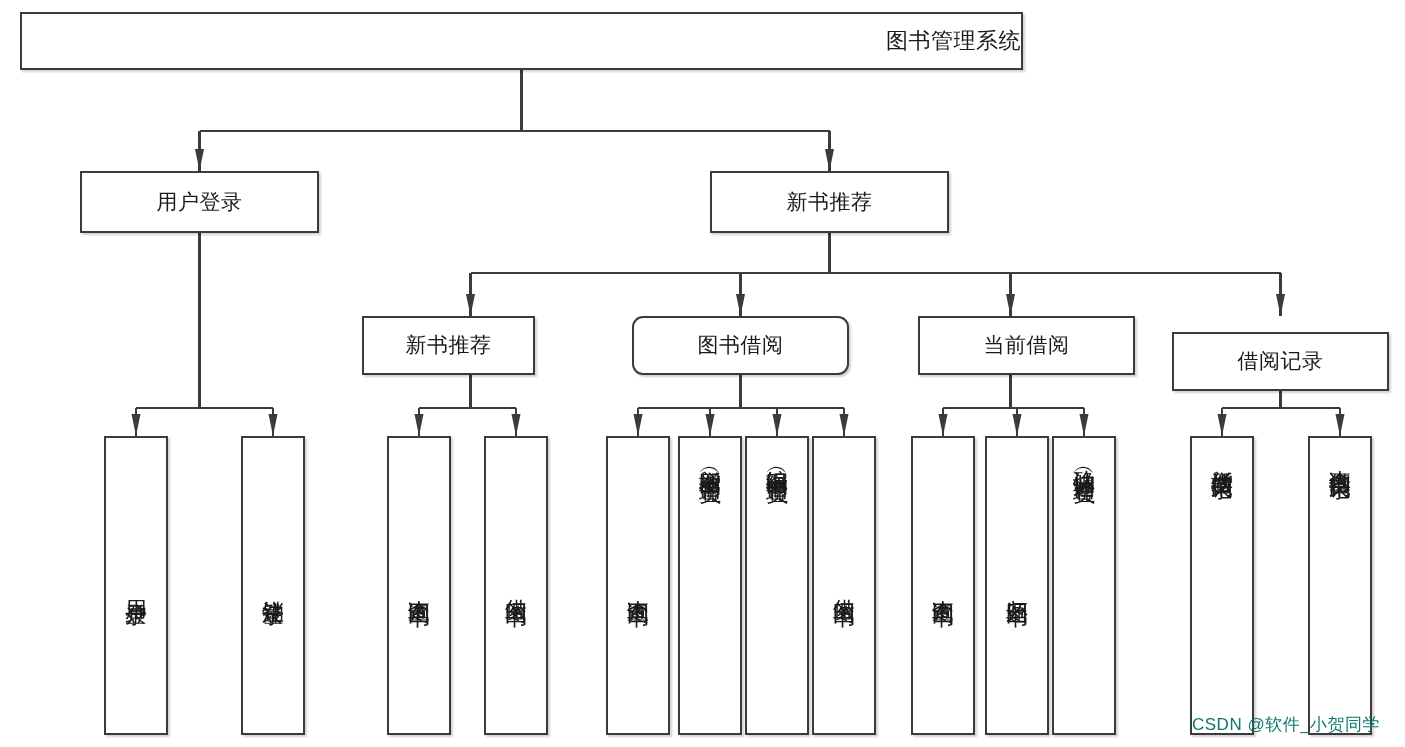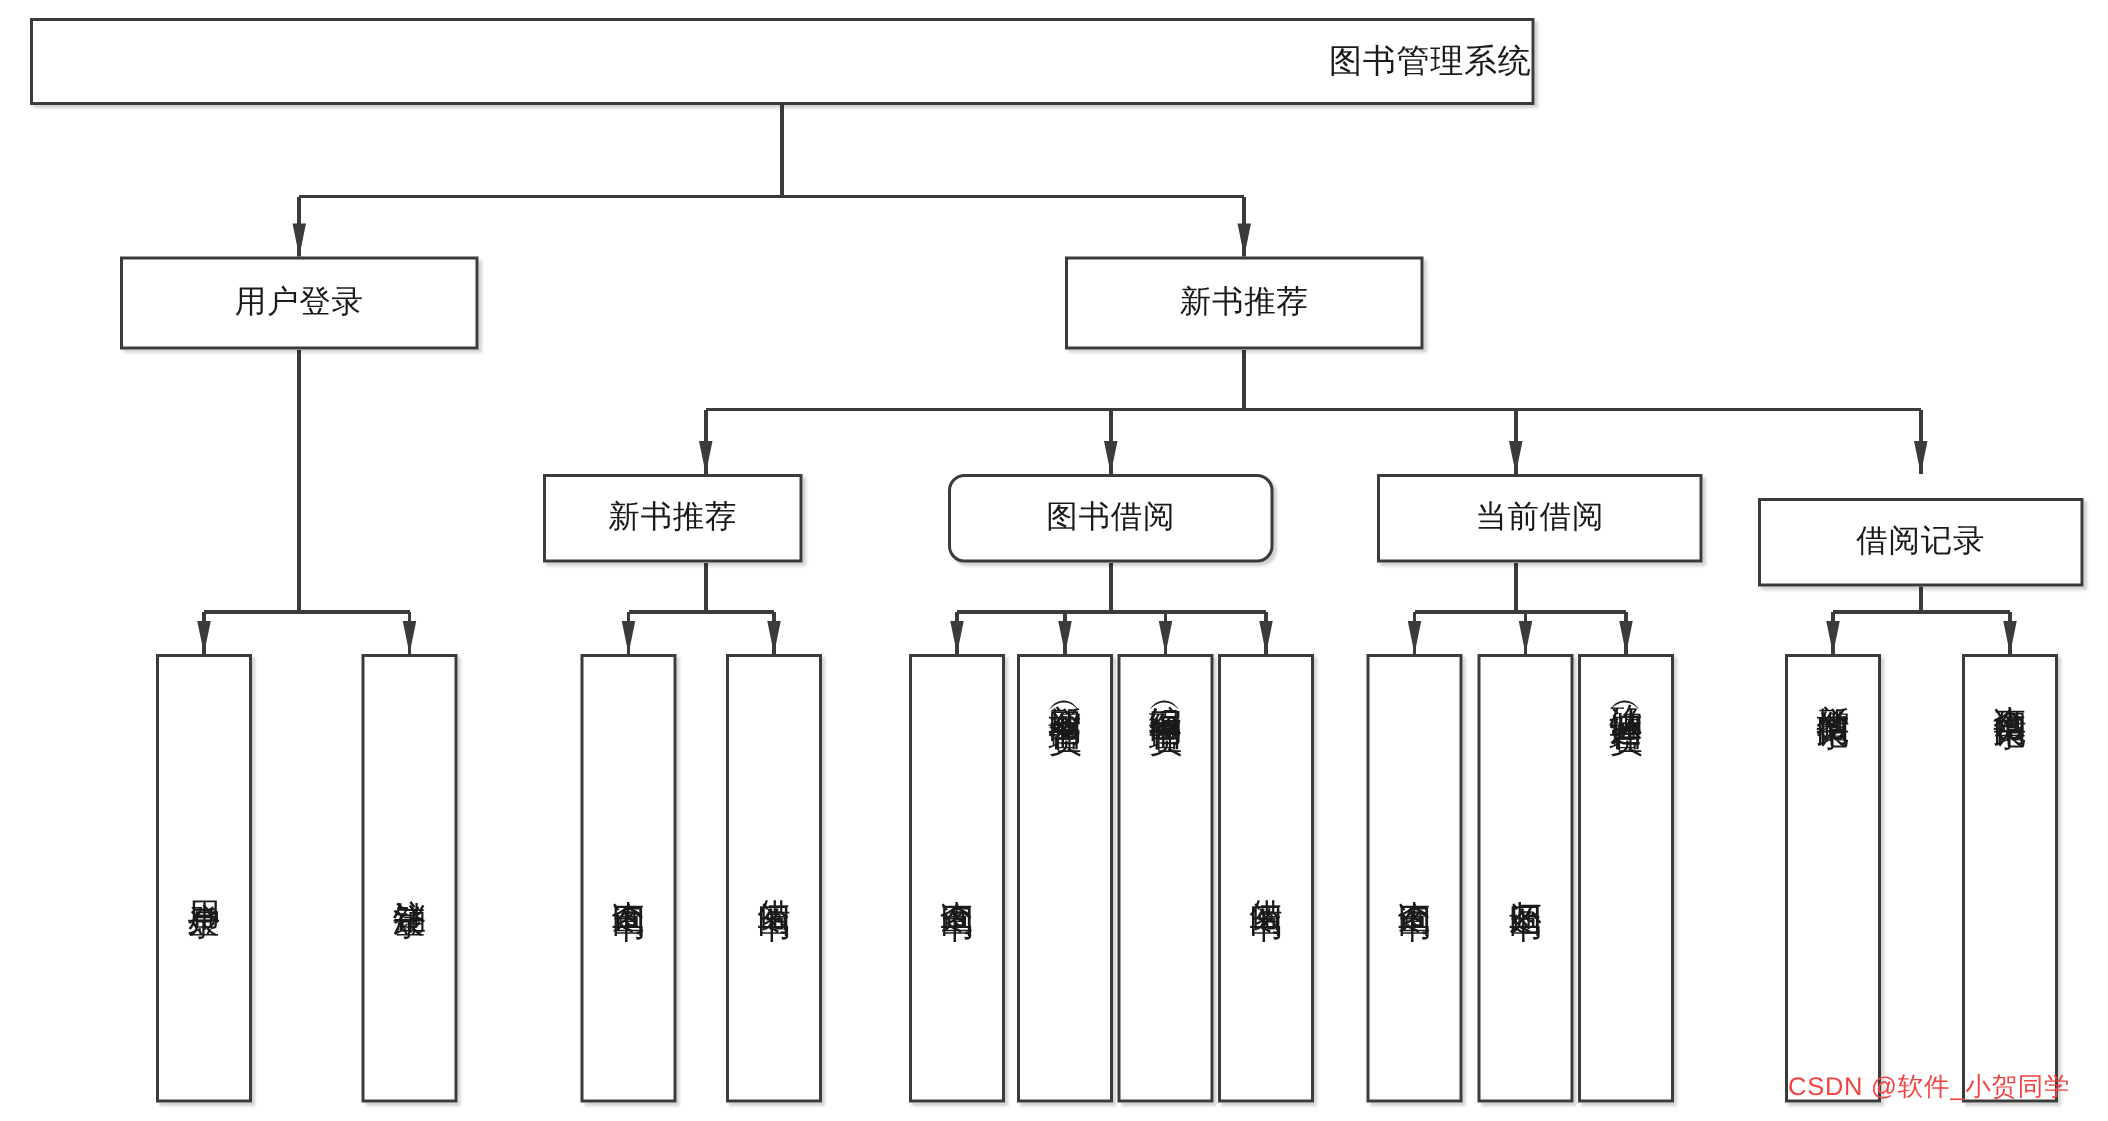--- a/index.html
+++ b/index.html
@@ -66,21 +66,21 @@
     top: 0;
     width: 1405px;
     height: 747px;
     pointer-events: none;
   }
   .watermark {
     position: absolute;
     left: 1192px;
     top: 713px;
     font-size: 17px;
-    color: #ef4444;
+    color: #0f766e;
     white-space: nowrap;
     letter-spacing: 0.5px;
   }
 </style>
 </head>
 <body>
 
 <div id="diagram-root">
   <svg id="connector-layer" viewBox="0 0 1405 747">
       <line x1="521.5" y1="69" x2="521.5" y2="131" stroke="#3b3b3b" stroke-width="2.5" shape-rendering="crispEdges"></line>

